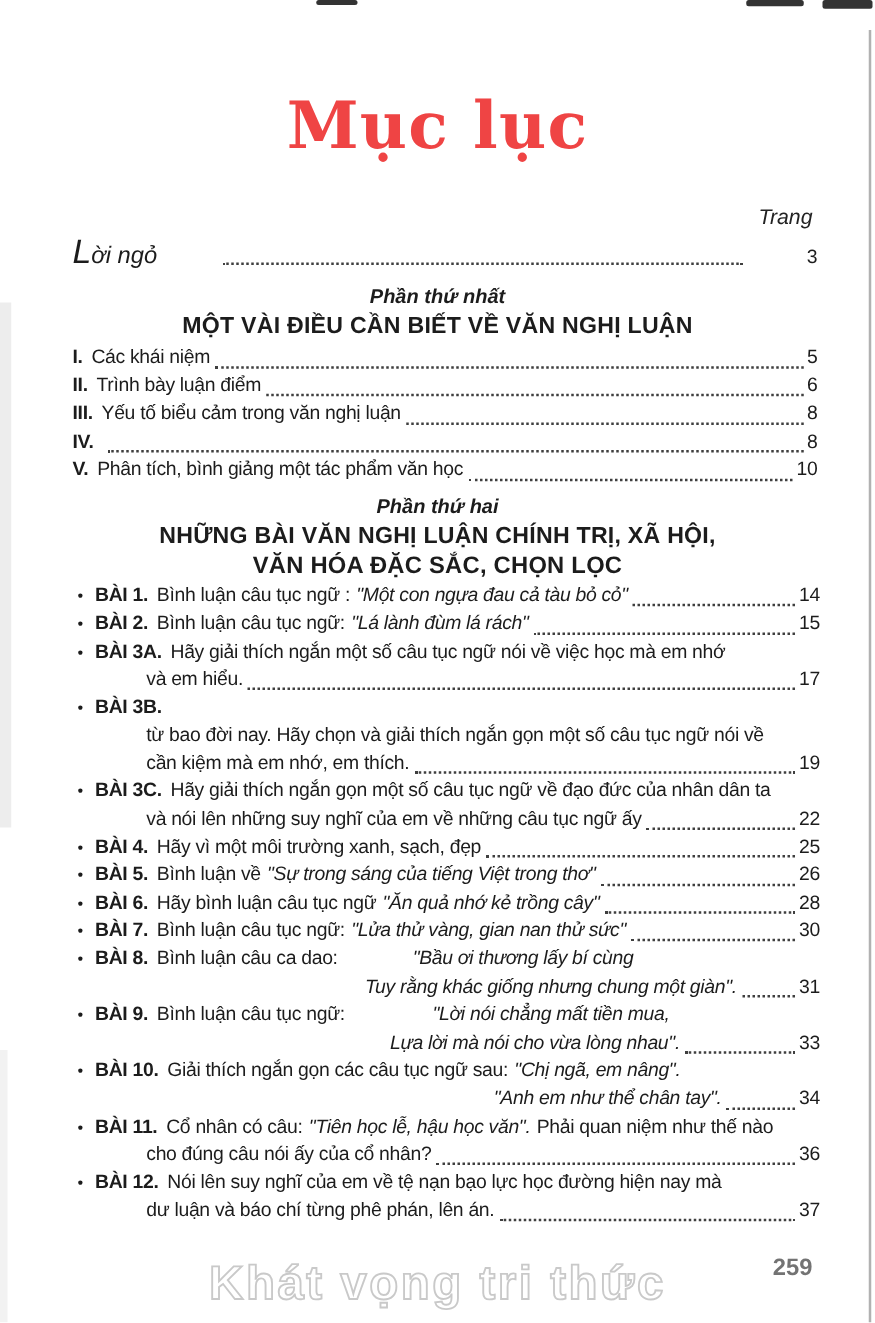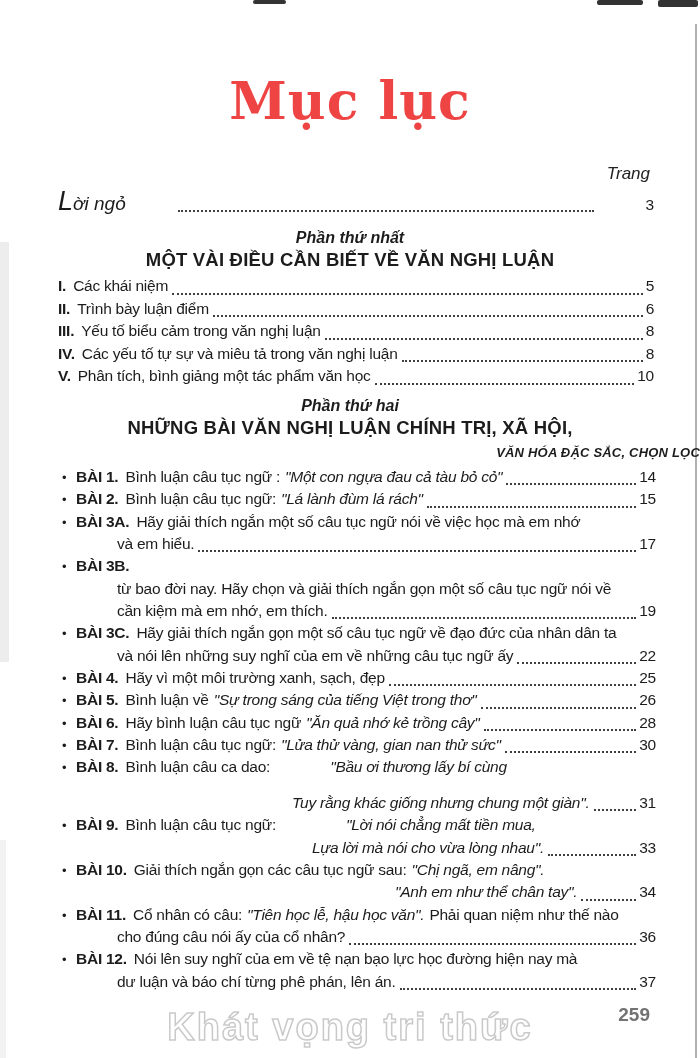--- a/index.html
+++ b/index.html
@@ -29,34 +29,34 @@
 
   .loi-row{position:absolute;top:186px;left:58px;right:46px;gap:48px;}
   .loi-label{font-style:italic;font-size:19px;}
   .loi-label::first-letter{font-size:27px;}
 
   .part1{position:absolute;top:228px;left:0;right:0;}
   .part2{position:absolute;top:396px;left:0;right:0;}
   .kicker{text-align:center;font-weight:700;font-size:16px;line-height:20px;font-style:italic;}
   .h1{text-align:center;font-weight:700;font-size:18.5px;line-height:24px;letter-spacing:.2px;}
   .h2a{text-align:center;font-weight:700;font-size:18.5px;line-height:24px;letter-spacing:.2px;}
-  .h2b{text-align:right;font-weight:700;font-size:13px;line-height:26px;letter-spacing:.2px;font-style:italic;}
+  .h2b{text-align:center;font-weight:700;font-size:19px;line-height:26px;letter-spacing:.2px;}
 
   .p1items{margin:5px 46px 0 58px;font-size:15.5px;letter-spacing:-0.25px;}
   .p1items .row{height:22.5px;}
   .num{font-weight:700;margin-right:7px;}
 
   .entries{margin:2px 44px 0 62px;font-size:15.5px;letter-spacing:-0.25px;}
   .entries .row{height:22.35px;}
   .bullet{flex:0 0 14px;font-size:13px;}
   .lbl{font-weight:700;margin-right:7px;}
   .it{font-style:italic;}
   .gap{margin-left:5px;}
   .cont{padding-left:55px;}
-  .q8b{padding-left:230px;margin-top:13px;}
+  .q8b{padding-left:230px;}
   .q9b{padding-left:250px;}
   .q10b{padding-left:333px;}
 
   .wm1{
     position:absolute;top:948px;left:0;right:0;text-align:center;
     font-size:82px;font-weight:700;letter-spacing:3px;line-height:1;
     color:transparent;-webkit-text-stroke:2px #9d9d9d;opacity:.55;z-index:5;
   }
   .wm2{
     position:absolute;top:1008px;left:0;right:0;text-align:center;
@@ -104,21 +104,20 @@
         <span class="pg">6</span>
       </div>
       <div class="row">
         <span class="num">III.</span>
         <span>Yếu tố biểu cảm trong văn nghị luận</span>
         <span class="leader"></span>
         <span class="pg">8</span>
       </div>
       <div class="row">
         <span class="num">IV.</span>
-        <span>Các yếu tố tự sự và miêu tả trong văn nghị luận</span>
         <span class="leader"></span>
         <span class="pg">8</span>
       </div>
       <div class="row">
         <span class="num">V.</span>
         <span>Phân tích, bình giảng một tác phẩm văn học</span>
         <span class="leader"></span>
         <span class="pg">10</span>
       </div>
     </div>

